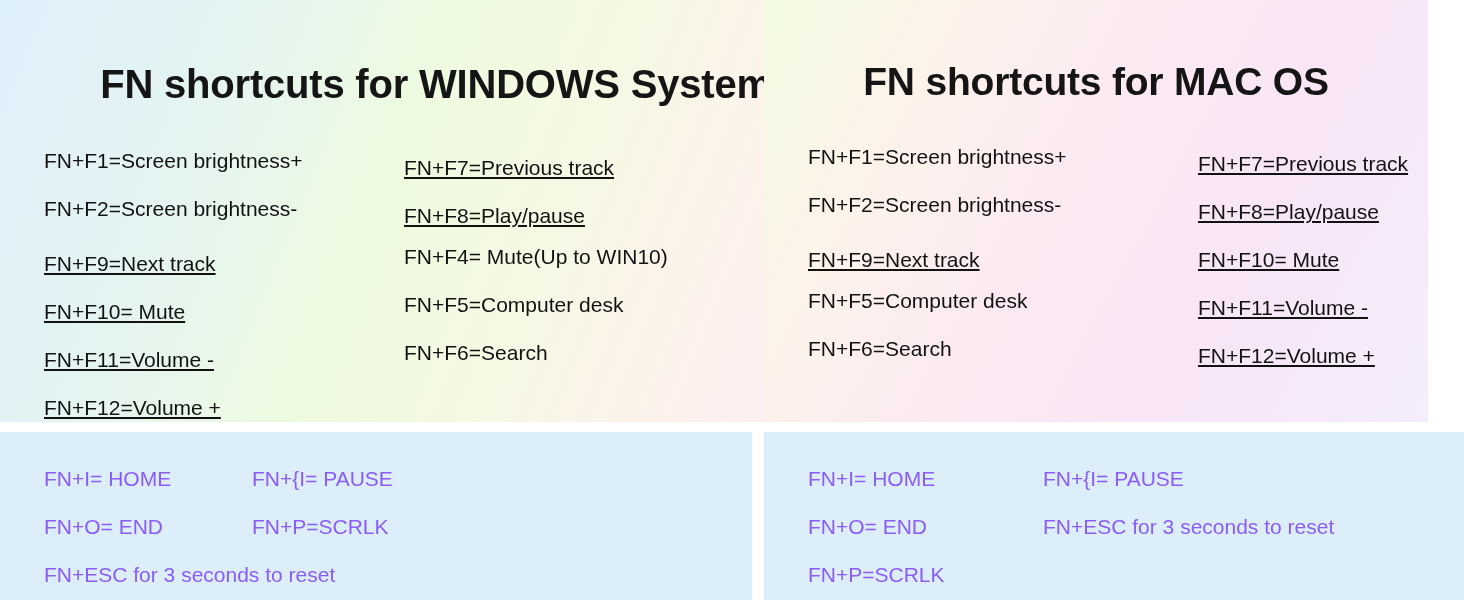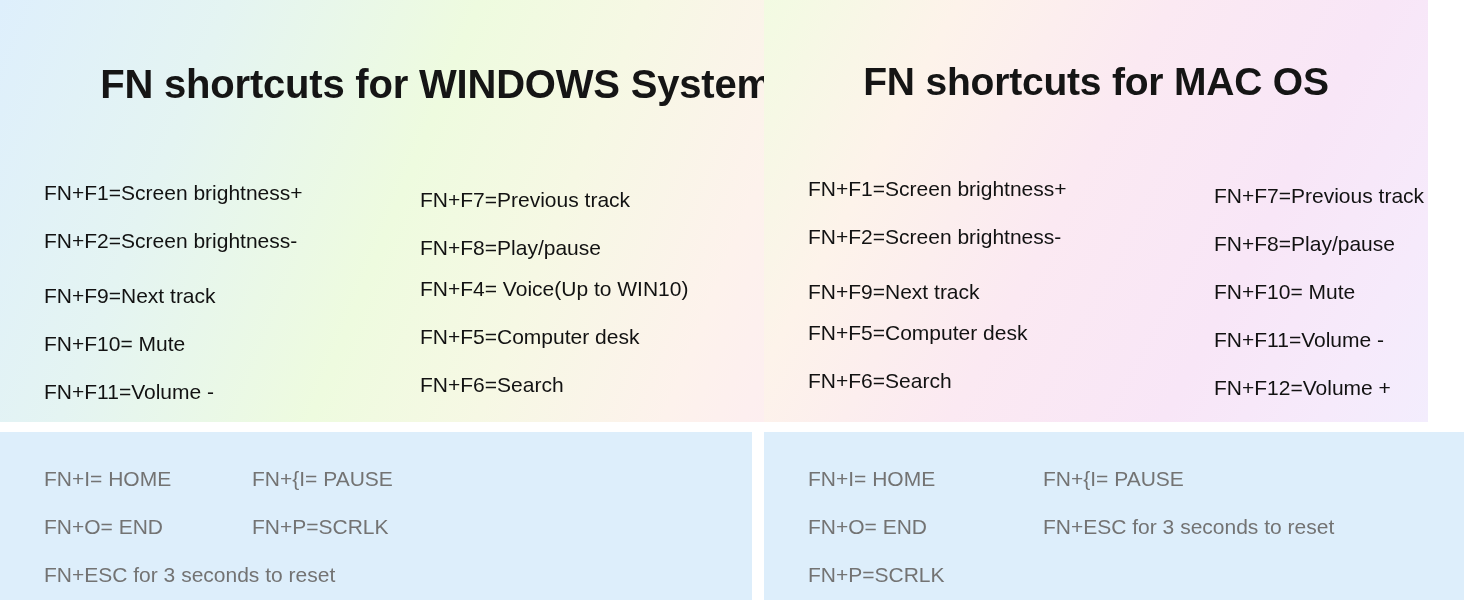--- a/index.html
+++ b/index.html
@@ -82,22 +82,21 @@
     top: 60px;
     font-size: 39px;
     line-height: 44px;
   }
 
   
   .fn-grid {
     position: absolute;
     display: grid;
     grid-template-columns: var(--c1) var(--c2);
-    column-gap: 16px;
-    margin-top: 32px;
+    column-gap: 0px;
   }
 
   #grid-win-fn {
     left: 44px;
     top: 137px;
     width: 690px;
     --c1: 360px;
     --c2: 330px;
     grid-auto-rows: 48px;
   }
@@ -115,20 +114,21 @@
     line-height: 24px;
     color: #121212;
     font-family: "Liberation Sans", sans-serif;
     white-space: nowrap;
     display: flex;
     align-items: center;
   }
   
   .fn-grid .cell.col-b {
     transform: translateY(7px);
+    text-decoration: underline;
   }
 
   
   .misc-grid {
     position: absolute;
     display: grid;
     column-gap: 0px;
   }
   #grid-win-misc {
     left: 44px;
@@ -138,21 +138,21 @@
   }
   #grid-mac-misc {
     left: 44px;
     top: 23px;
     grid-template-columns: 235px 420px;
     grid-auto-rows: 48px;
   }
   .misc-grid .cell {
     font-size: 21px;
     line-height: 24px;
-    color: #737373;
+    color: #8b5cf6;
     font-family: "Liberation Sans", sans-serif;
     white-space: nowrap;
     display: flex;
     align-items: center;
   }
   .cell.empty { visibility: hidden; }
 </style>
 </head>
 <body>
 
@@ -163,21 +163,21 @@
 
     <div class="fn-grid" id="grid-win-fn">
       <div class="cell col-a">FN+F1=Screen brightness+</div>
       <div class="cell col-b">FN+F7=Previous track</div>
 
       <div class="cell col-a">FN+F2=Screen brightness-</div>
       <div class="cell col-b">FN+F8=Play/pause</div>
 
       <div class="cell col-b">FN+F9=Next track</div>
 
-      <div class="cell col-a">FN+F4= Voice(Up to WIN10)</div>
+      <div class="cell col-a">FN+F4= Mute(Up to WIN10)</div>
       <div class="cell col-b">FN+F10= Mute</div>
 
       <div class="cell col-a">FN+F5=Computer desk</div>
       <div class="cell col-b">FN+F11=Volume -</div>
 
       <div class="cell col-a">FN+F6=Search</div>
       <div class="cell col-b">FN+F12=Volume +</div>
     </div>
   </div>
 

